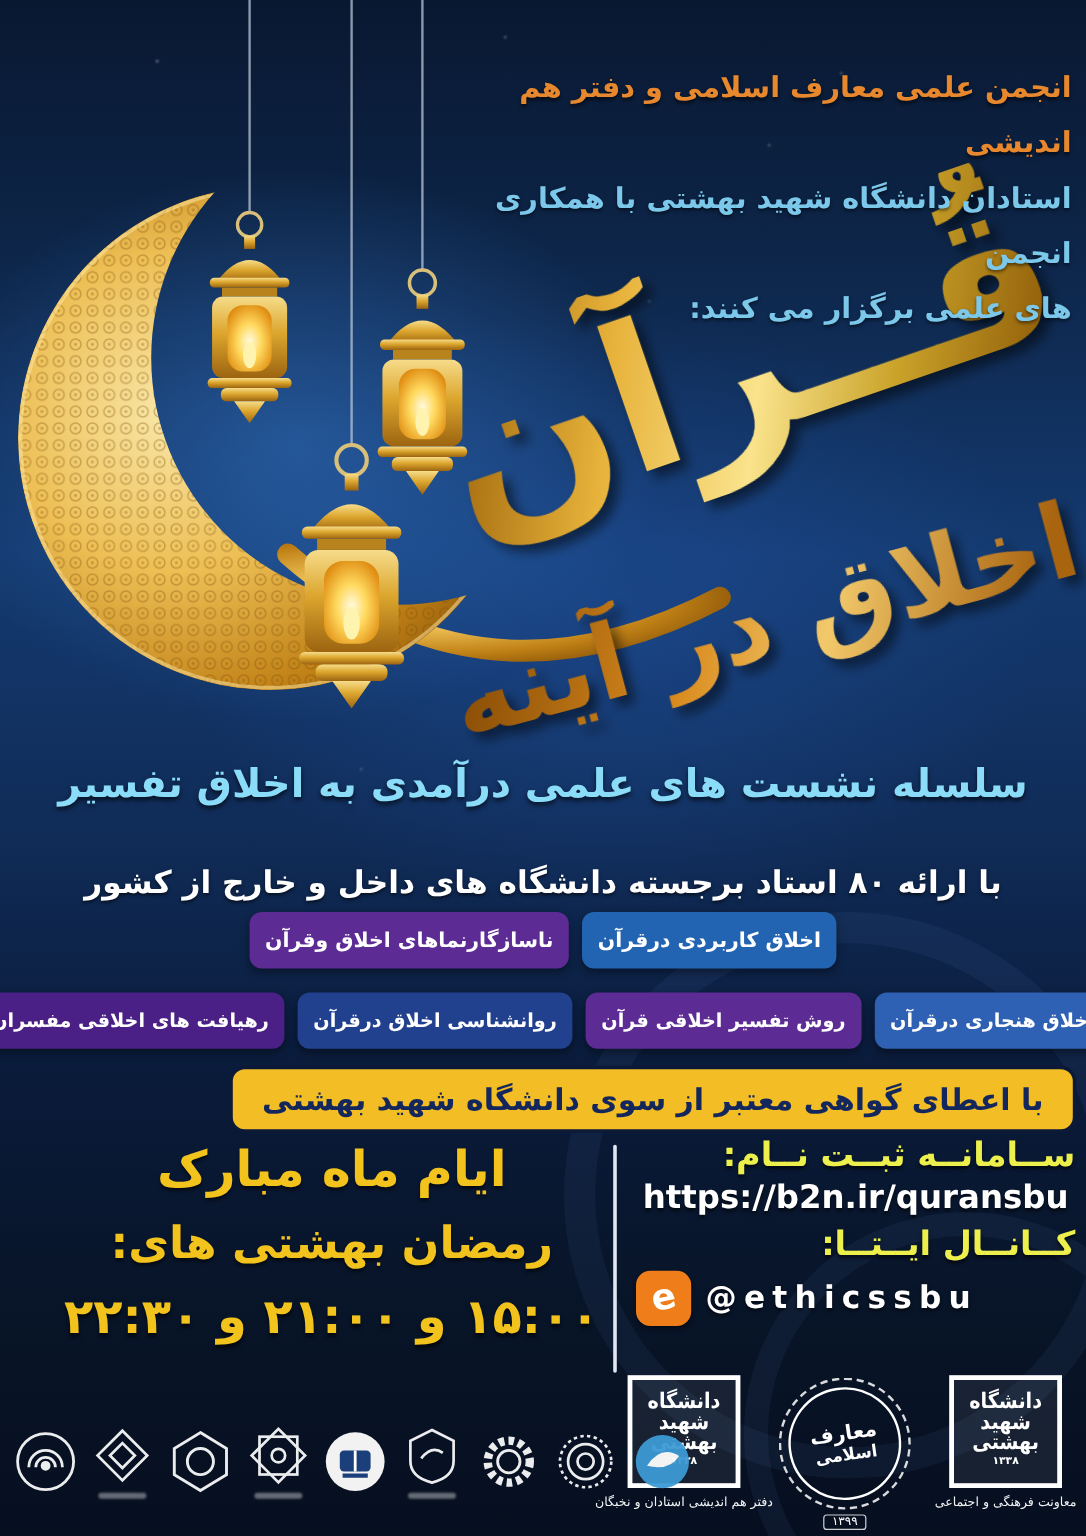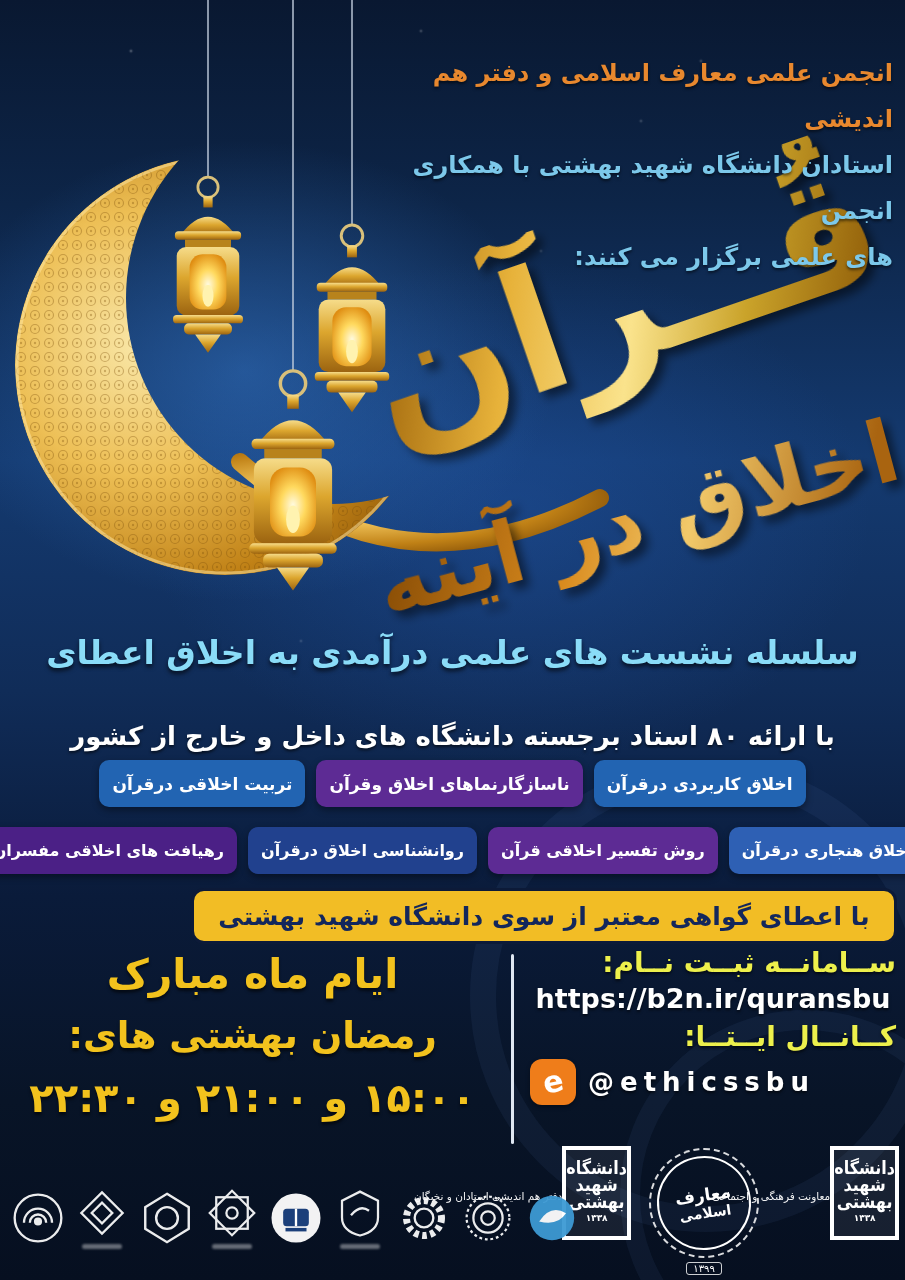--- a/index.html
+++ b/index.html
@@ -44,39 +44,39 @@
   .row1{top:760px;}
   .row2{top:827px;}
   .pill{height:47px;display:flex;align-items:center;padding:0 13px;border-radius:10px;color:#fff;
     font-weight:700;font-size:17px;white-space:nowrap;box-shadow:0 3px 7px rgba(0,0,0,.4);}
   .row2 .pill{font-size:16px;}
   
   .cert-band{position:absolute;top:888px;right:8px;width:700px;height:50px;background:#f2bd25;
     border:3px solid #0c1a38;border-radius:13px;display:flex;align-items:center;justify-content:center;
     color:#13275c;font-size:25px;font-weight:800;direction:rtl;z-index:4;}
   
-  .sched{position:absolute;top:950px;left:0;width:505px;text-align:center;direction:rtl;z-index:4;color:#f2c21d;}
+  .sched{position:absolute;top:950px;left:0;width:505px;text-align:center;direction:rtl;z-index:4;color:#f2c21d;padding-left:24px;}
   .sched .s1{font-size:41px;font-weight:800;margin-bottom:16px;text-shadow:0 3px 3px rgba(0,0,0,.55);}
   .sched .s2{font-size:37px;font-weight:800;margin-bottom:18px;text-shadow:0 3px 3px rgba(0,0,0,.55);}
   .sched .times{font-size:40px;font-weight:800;text-shadow:0 3px 3px rgba(0,0,0,.55);}
   .divider{position:absolute;left:511px;top:954px;width:3px;height:190px;background:#dfe7f2;z-index:4;border-radius:2px;}
   
   .reg{position:absolute;left:530px;top:946px;width:366px;z-index:4;}
   .reg-label{direction:rtl;text-align:right;color:#edf04c;font-size:28px;font-weight:700;margin-bottom:4px;
     text-shadow:0 2px 3px rgba(0,0,0,.6);}
   .reg-url{color:#fff;font-size:27px;font-weight:800;text-align:center;margin-bottom:6px;direction:ltr;
     text-shadow:0 2px 3px rgba(0,0,0,.6);}
   .channel-row{display:flex;align-items:center;gap:12px;margin-top:6px;direction:ltr;}
   .eitaa{width:46px;height:46px;border-radius:12px;background:#ef7d1a;display:flex;align-items:center;
     justify-content:center;box-shadow:0 2px 4px rgba(0,0,0,.4);}
   .eitaa-e{color:#fff;font-weight:800;font-size:30px;transform:rotate(-12deg);line-height:1;}
   .handle{color:#fff;font-size:26px;font-weight:800;letter-spacing:6px;text-shadow:0 2px 3px rgba(0,0,0,.6);}
   
   .footer-right{position:absolute;top:1146px;right:6px;display:flex;direction:rtl;gap:14px;align-items:flex-start;z-index:4;}
-  .logo-block{display:flex;flex-direction:row;align-items:center;width:122px;}
+  .logo-block{display:flex;flex-direction:column;align-items:center;width:122px;}
   .sq-logo{width:86px;height:86px;border:4px solid #fff;background:rgba(255,255,255,.07);display:flex;
     flex-direction:column;align-items:center;justify-content:center;color:#fff;direction:rtl;}
   .sq-logo div{font-size:16px;font-weight:800;line-height:17px;transform:scaleY(1.12);}
   .sq-year{font-size:9px !important;font-weight:700;transform:none !important;}
   .logo-caption{margin-top:6px;color:#fff;font-size:10.5px;white-space:nowrap;direction:rtl;opacity:.95;}
   .circle-wrap{display:flex;flex-direction:column;align-items:center;width:118px;margin-top:2px;}
   .circle-outer{width:106px;height:106px;border:2px dashed rgba(255,255,255,.85);border-radius:50%;
     display:flex;align-items:center;justify-content:center;}
   .circle-inner{width:90px;height:90px;border:2px solid #fff;border-radius:50%;display:flex;flex-direction:column;
     align-items:center;justify-content:center;color:#fff;direction:rtl;transform:rotate(-8deg);}
@@ -155,27 +155,26 @@
 
   <div class="calli calli-main" dir="rtl">قُــرآن</div>
   <div class="calli calli-sub" dir="rtl">اخلاق در آینه</div>
 
   <div class="organizer">
     <div class="org1">انجمن علمی معارف اسلامی و دفتر هم اندیشی</div>
     <div class="org2">استادان دانشگاه شهید بهشتی با همکاری انجمن</div>
     <div class="org3">های علمی برگزار می کنند:</div>
   </div>
 
-  <div class="headline">سلسله نشست های علمی درآمدی به اخلاق اعطای</div>
+  <div class="headline">سلسله نشست های علمی درآمدی به اخلاق تفسیر</div>
   <div class="subline">با ارائه ۸۰ استاد برجسته دانشگاه های داخل و خارج از کشور</div>
 
   <div class="pill-row row1">
     <div class="pill" style="background-color: rgb(34, 100, 178);">اخلاق کاربردی درقرآن</div>
     <div class="pill" style="background-color: rgb(93, 43, 148);">ناسازگارنماهای اخلاق وقرآن</div>
-    <div class="pill" style="background-color: rgb(34, 100, 178);">تربیت اخلاقی درقرآن</div>
   </div>
   <div class="pill-row row2">
     <div class="pill" style="background-color: rgb(46, 96, 180);">اخلاق هنجاری درقرآن</div>
     <div class="pill" style="background-color: rgb(93, 43, 148);">روش تفسیر اخلاقی قرآن</div>
     <div class="pill" style="background-color: rgb(33, 65, 142);">روانشناسی اخلاق درقرآن</div>
     <div class="pill" style="background-color: rgb(75, 32, 134);">رهیافت های اخلاقی مفسران</div>
   </div>
 
   <div class="cert-band">با اعطای گواهی معتبر از سوی دانشگاه شهید بهشتی</div>
 

